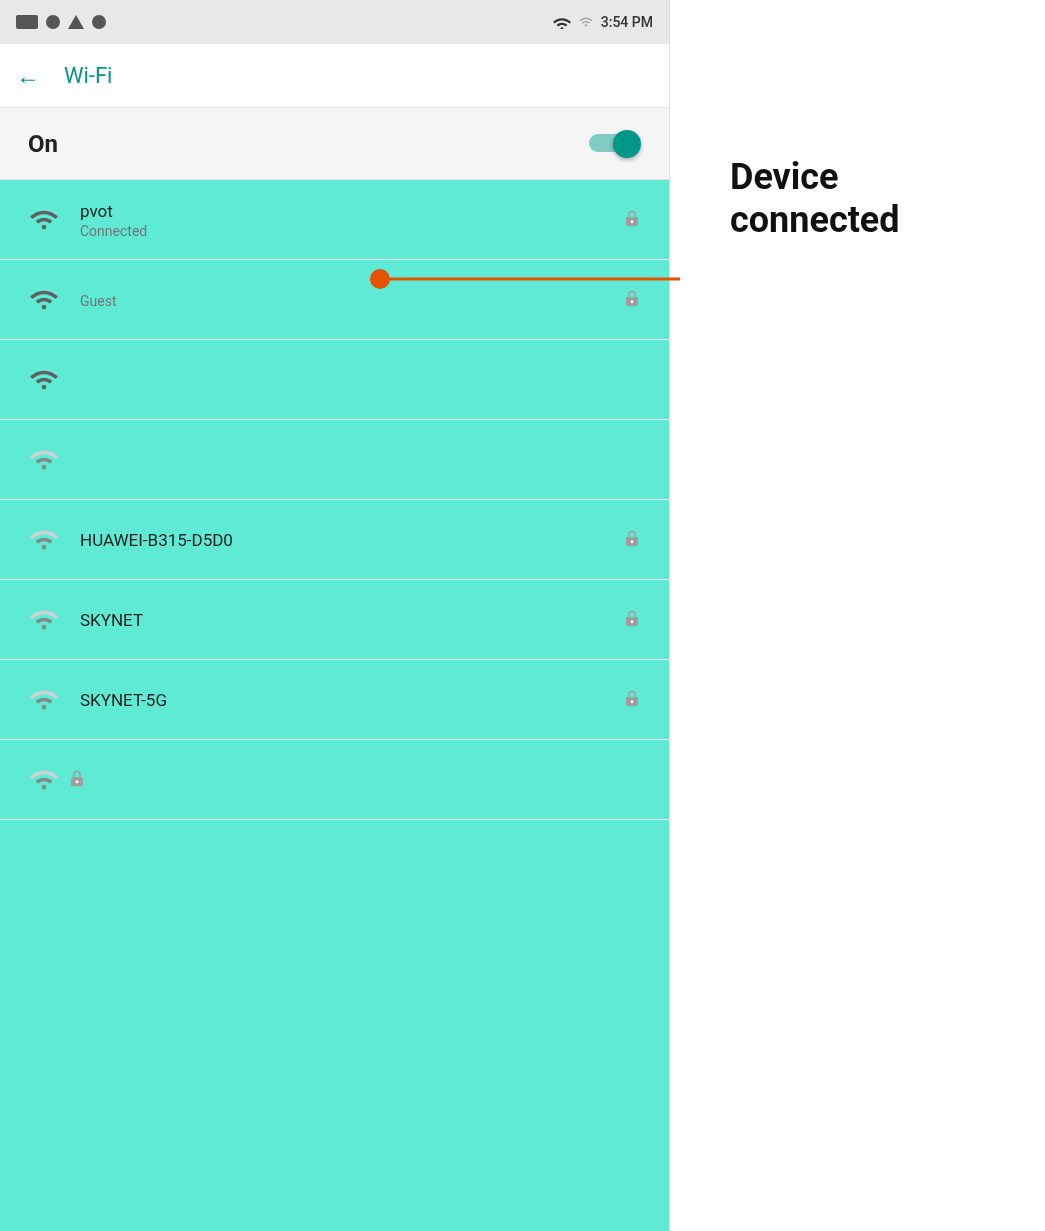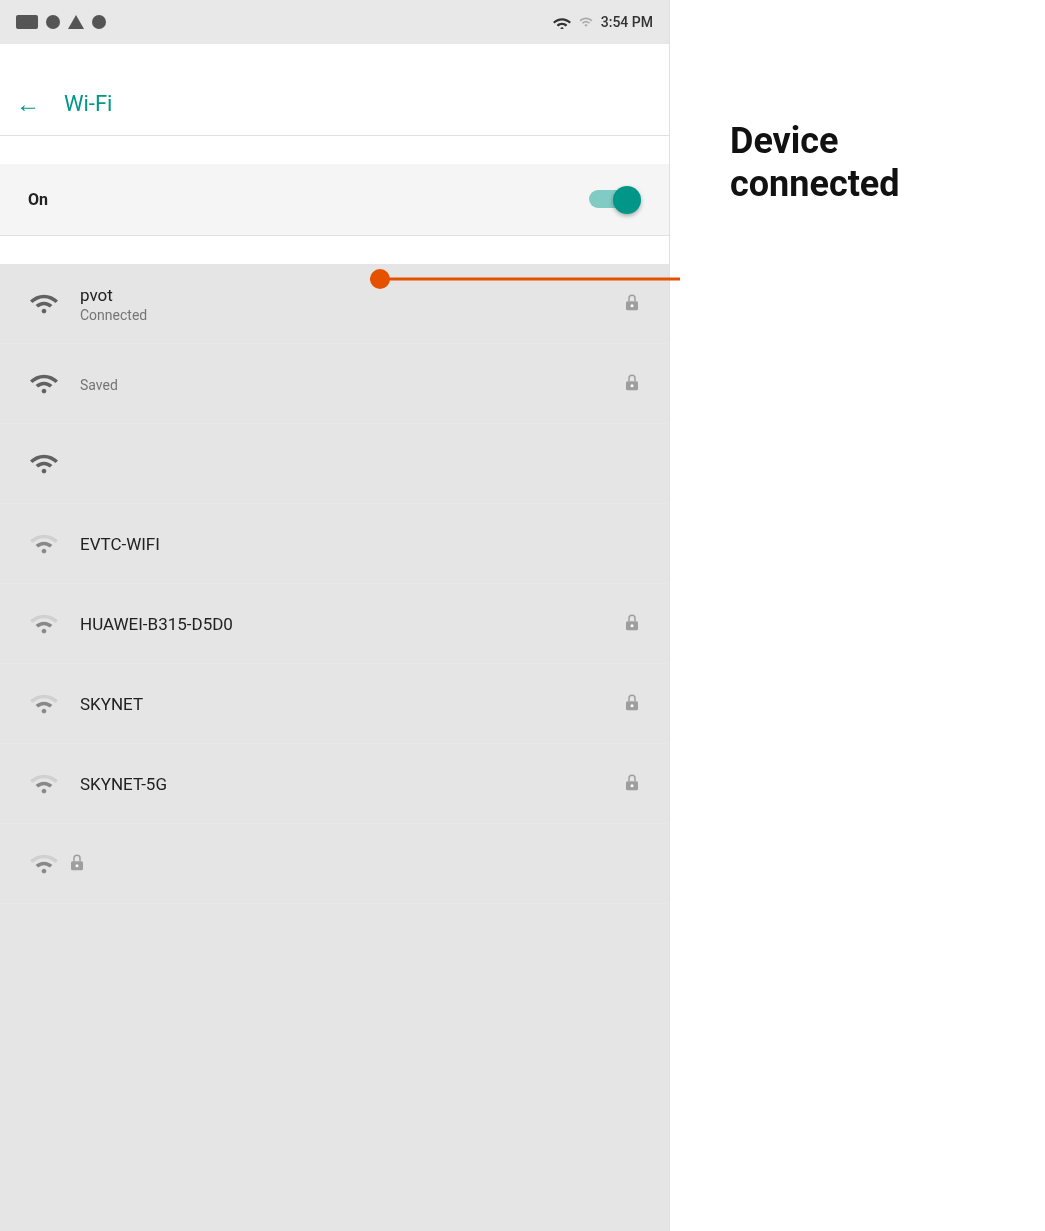--- a/index.html
+++ b/index.html
@@ -14,21 +14,20 @@
       align-items: flex-start;
     }
 
     .phone-frame {
       width: 670px;
       min-height: 1231px;
       background: #fff;
       border-right: 1px solid #e0e0e0;
       display: flex;
       flex-direction: column;
-      gap: 28px;
     }
 
     
     .status-bar {
       background: #e8e8e8;
       height: 44px;
       display: flex;
       align-items: center;
       justify-content: space-between;
       padding: 0 16px;
@@ -104,21 +103,21 @@
       background: #f5f5f5;
       height: 72px;
       display: flex;
       align-items: center;
       justify-content: space-between;
       padding: 0 28px;
       border-bottom: 1px solid #e0e0e0;
     }
 
     .toggle-label {
-      font-size: 16px;
+      font-size: 24px;
       font-weight: 700;
       color: #222;
     }
 
     
     .toggle-switch {
       position: relative;
       width: 52px;
       height: 28px;
       cursor: pointer;
@@ -141,21 +140,21 @@
       width: 28px;
       height: 28px;
       background: #009688;
       border-radius: 50%;
       box-shadow: 0 2px 4px rgba(0,0,0,0.3);
     }
 
     
     .network-list {
       flex: 1;
-      background: #e5e5e5;
+      background: #5eead4;
     }
 
     .network-item {
       display: flex;
       align-items: center;
       padding: 0 20px;
       height: 80px;
       border-bottom: 1px solid #e8e8e8;
       cursor: pointer;
     }
@@ -202,21 +201,21 @@
       align-items: flex-start;
       justify-content: flex-start;
       position: relative;
     }
 
     .annotation-label {
       font-size: 36px;
       font-weight: 700;
       color: #111;
       line-height: 1.2;
-      margin-top: 80px;
+      margin-top: 116px;
       margin-left: 40px;
     }
   </style>
 </head>
 <body>
 
 <div class="phone-frame">
 
   <div class="status-bar">
     <div class="status-bar-left">
@@ -266,21 +265,21 @@
       <circle cx="12" cy="18" r="2" fill="#fff"></circle>
     </svg></div>
     </div>
       <div class="network-item">
       <div class="wifi-icon-wrap">
           <svg width="32" height="28" viewBox="0 0 24 24" xmlns="http://www.w3.org/2000/svg">
       <path d="M12 4C7.3 4 3.1 5.9 0 9l2.1 2.1C4.6 8.8 8.1 7 12 7s7.4 1.8 9.9 4.1L24 9c-3.1-3.1-7.3-5-12-5zm0 6c-2.8 0-5.3 1.1-7.2 2.9L7 15.1C8.4 13.8 10.1 13 12 13s3.6.8 5 2.1l2.2-2.2C17.3 11.1 14.8 10 12 10zm0 6c-1.1 0-2 .9-2 2s.9 2 2 2 2-.9 2-2-.9-2-2-2z" fill="#616161"></path>
     </svg>
         </div>
       <div class="network-info">
-        <span class="network-status">Saved</span>
+        <span class="network-status">Guest</span>
       </div>
       <div class="lock-icon"><svg width="18" height="20" viewBox="0 0 24 26" xmlns="http://www.w3.org/2000/svg">
       <rect x="4" y="12" width="16" height="12" rx="2" fill="#9e9e9e"></rect>
       <path d="M8 12V8a4 4 0 0 1 8 0v4" stroke="#9e9e9e" stroke-width="2" fill="none"></path>
       <circle cx="12" cy="18" r="2" fill="#fff"></circle>
     </svg></div>
     </div>
       <div class="network-item">
       <div class="wifi-icon-wrap">
           <svg width="32" height="28" viewBox="0 0 24 24" xmlns="http://www.w3.org/2000/svg">
@@ -289,24 +288,20 @@
         </div>
 
     </div>
       <div class="network-item">
       <div class="wifi-icon-wrap">
           <svg width="32" height="28" viewBox="0 0 24 24" xmlns="http://www.w3.org/2000/svg">
       <path d="M12 4C7.3 4 3.1 5.9 0 9l2.1 2.1C4.6 8.8 8.1 7 12 7s7.4 1.8 9.9 4.1L24 9c-3.1-3.1-7.3-5-12-5z" fill="#d0d0d0"></path>
       <path d="M12 10c-2.8 0-5.3 1.1-7.2 2.9L7 15.1C8.4 13.8 10.1 13 12 13s3.6.8 5 2.1l2.2-2.2C17.3 11.1 14.8 10 12 10zm0 6c-1.1 0-2 .9-2 2s.9 2 2 2 2-.9 2-2-.9-2-2-2z" fill="#888"></path>
     </svg>
         </div>
-      <div class="network-info">
-        <span class="network-name">EVTC-WIFI</span>
-
-      </div>
 
     </div>
       <div class="network-item">
       <div class="wifi-icon-wrap">
           <svg width="32" height="28" viewBox="0 0 24 24" xmlns="http://www.w3.org/2000/svg">
       <path d="M12 4C7.3 4 3.1 5.9 0 9l2.1 2.1C4.6 8.8 8.1 7 12 7s7.4 1.8 9.9 4.1L24 9c-3.1-3.1-7.3-5-12-5z" fill="#d0d0d0"></path>
       <path d="M12 10c-2.8 0-5.3 1.1-7.2 2.9L7 15.1C8.4 13.8 10.1 13 12 13s3.6.8 5 2.1l2.2-2.2C17.3 11.1 14.8 10 12 10zm0 6c-1.1 0-2 .9-2 2s.9 2 2 2 2-.9 2-2-.9-2-2-2z" fill="#888"></path>
     </svg>
         </div>
       <div class="network-info">

